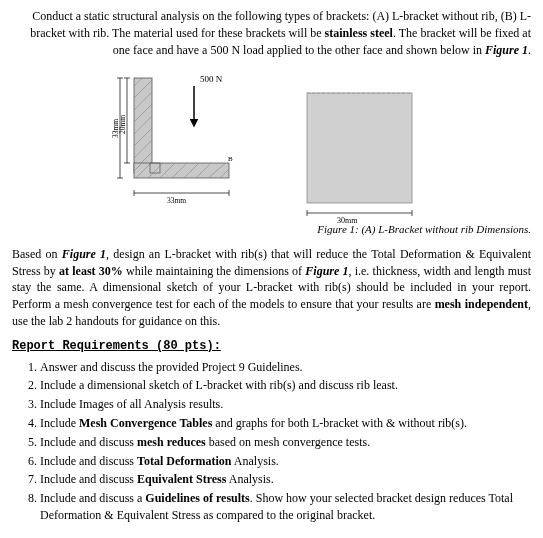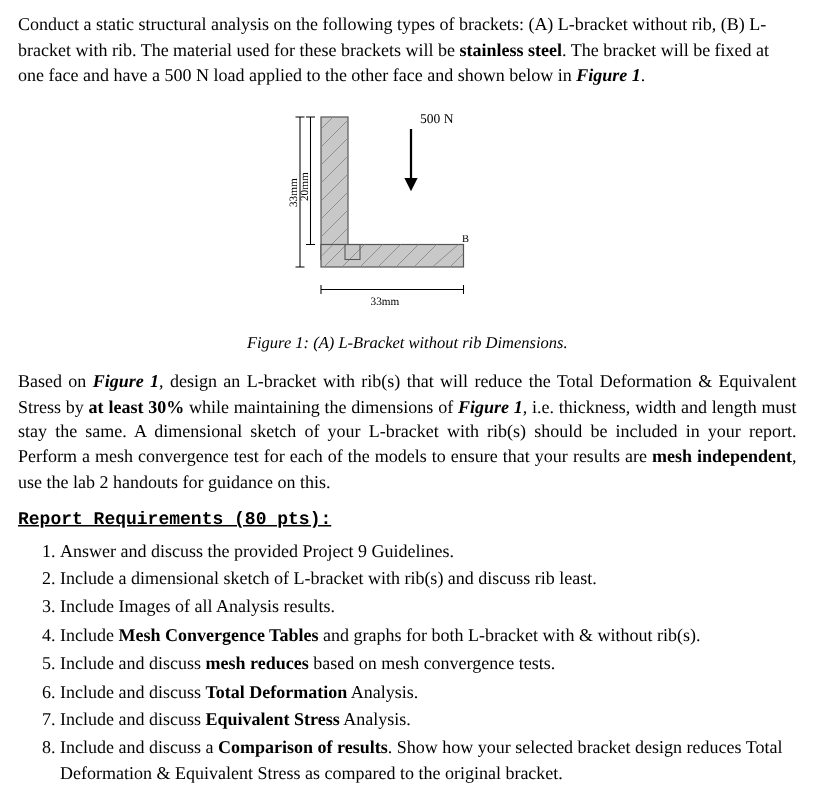--- a/index.html
+++ b/index.html
@@ -12,33 +12,34 @@
       font-size: 12px;
       background: #fff;
       color: #000;
       width: 543px;
       min-height: 538px;
       padding: 8px 12px;
       line-height: 1.4;
     }
     .intro-text {
       margin-bottom: 10px;
+      text-align: right;
     }
     .bracket-figure {
       position: relative;
       width: 160px;
       height: 150px;
     }
     .plain-square-figure {
       position: relative;
       width: 130px;
       height: 130px;
     }
     .figure-caption {
-      text-align: center;
+      text-align: right;
       font-style: italic;
       font-size: 11px;
       margin-bottom: 8px;
     }
     .body-text {
       margin-bottom: 8px;
       text-align: justify;
     }
     .report-heading {
       font-weight: bold;
@@ -132,34 +133,47 @@
       <line x1="22" y1="122" x2="22" y2="128" stroke="#000" stroke-width="0.7"></line>
       <line x1="117" y1="122" x2="117" y2="128" stroke="#000" stroke-width="0.7"></line>
       <text x="55" y="135" font-family="Times New Roman" font-size="7.5">33mm</text>
 
       <rect x="38" y="95" width="10" height="10" fill="none" stroke="#555" stroke-width="0.7"></rect>
 
       <text x="116" y="93" font-family="Times New Roman" font-size="7">B</text>
     </svg>
   </div>
 
+  <div class="plain-square-figure">
+    <svg width="130" height="140" viewBox="0 0 130 140">
+
+      <rect x="5" y="5" width="105" height="110" fill="#d0d0d0" stroke="#888" stroke-width="0.8"></rect>
+
+      <line x1="5" y1="5" x2="110" y2="5" stroke="#888" stroke-width="0.5" stroke-dasharray="3,2"></line>
+
+      <line x1="5" y1="125" x2="110" y2="125" stroke="#000" stroke-width="0.7"></line>
+      <line x1="5" y1="122" x2="5" y2="128" stroke="#000" stroke-width="0.7"></line>
+      <line x1="110" y1="122" x2="110" y2="128" stroke="#000" stroke-width="0.7"></line>
+      <text x="35" y="135" font-family="Times New Roman" font-size="8">30mm</text>
+    </svg>
+  </div>
 </div>
 
 <p class="figure-caption">
   <i>Figure 1: (A) L-Bracket without rib Dimensions.</i>
 </p>
 
 <p class="body-text">
   Based on <b><i>Figure 1</i></b>, design an L-bracket with rib(s) that will reduce the Total Deformation &amp; Equivalent Stress by <b>at least 30%</b> while maintaining the dimensions of <b><i>Figure 1</i></b>, i.e. thickness, width and length must stay the same. A dimensional sketch of your L-bracket with rib(s) should be included in your report. Perform a mesh convergence test for each of the models to ensure that your results are <b>mesh independent</b>, use the lab 2 handouts for guidance on this.
 </p>
 
 <p class="report-heading">Report Requirements (80 pts):</p>
 
 <ol>
   <li>Answer and discuss the provided Project 9 Guidelines.</li>
   <li>Include a dimensional sketch of L-bracket with rib(s) and discuss rib least.</li>
   <li>Include Images of all Analysis results.</li>
   <li>Include <b>Mesh Convergence Tables</b> and graphs for both L-bracket with &amp; without rib(s).</li>
   <li>Include and discuss <b>mesh reduces</b> based on mesh convergence tests.</li>
   <li>Include and discuss <b>Total Deformation</b> Analysis.</li>
   <li>Include and discuss <b>Equivalent Stress</b> Analysis.</li>
-  <li>Include and discuss a <b>Comparison of results</b>. Show how your selected bracket design reduces Total Deformation &amp; Equivalent Stress as compared to the original bracket.</li>
+  <li>Include and discuss a <b>Guidelines of results</b>. Show how your selected bracket design reduces Total Deformation &amp; Equivalent Stress as compared to the original bracket.</li>
 </ol>
 
 </body></html>

